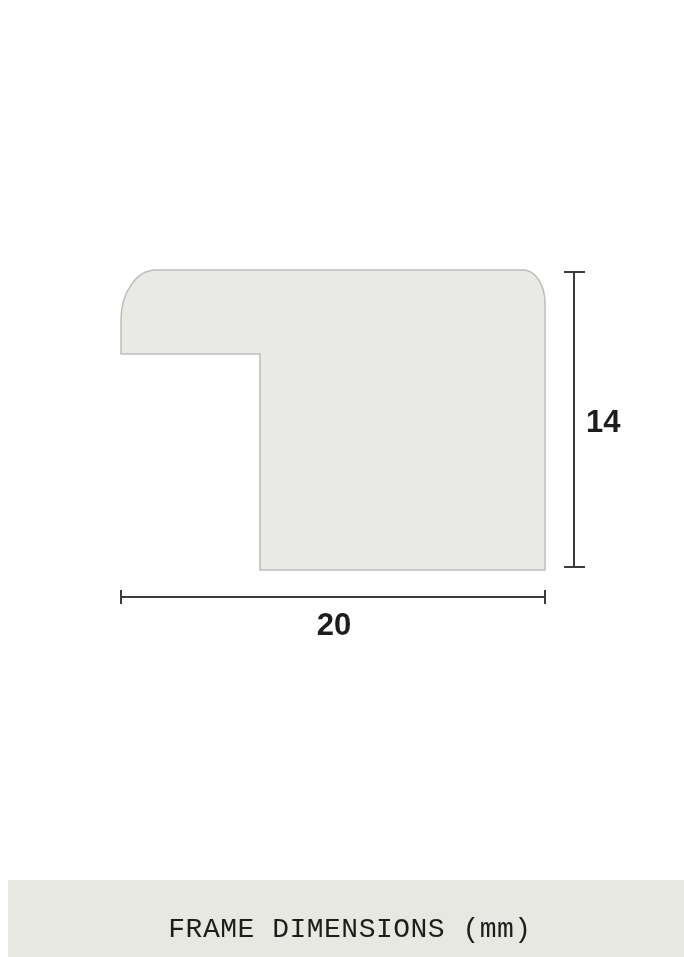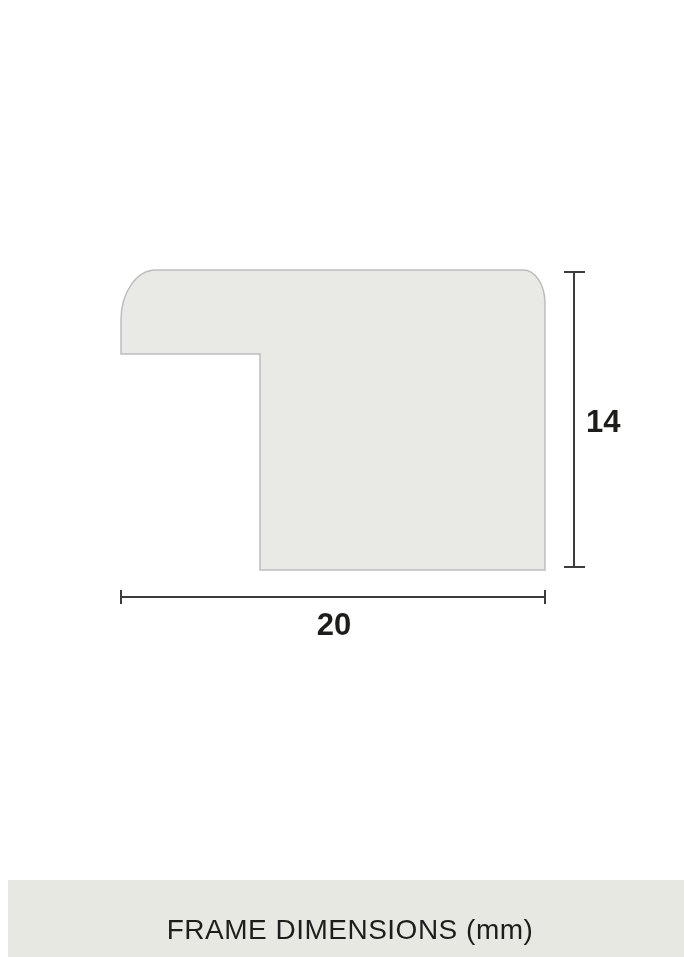--- a/index.html
+++ b/index.html
@@ -47,21 +47,21 @@
     width: 684px;
     height: 77px;
     background: var(--footer-bg, #e8e8e3);
     display: flex;
     align-items: center;
     justify-content: center;
     padding-top: 0;
     box-sizing: border-box;
   }
   .footer-caption {
-    font-family: Liberation Sans, sans-serif;
+    font-family: Liberation Mono, monospace;
     font-size: 28px;
     font-weight: 400;
     letter-spacing: 0.5px;
     color: var(--text-color, #1d1d1b);
     transform: translateY(11px);
     white-space: nowrap;
   }
 </style>
 </head>
 <body>

